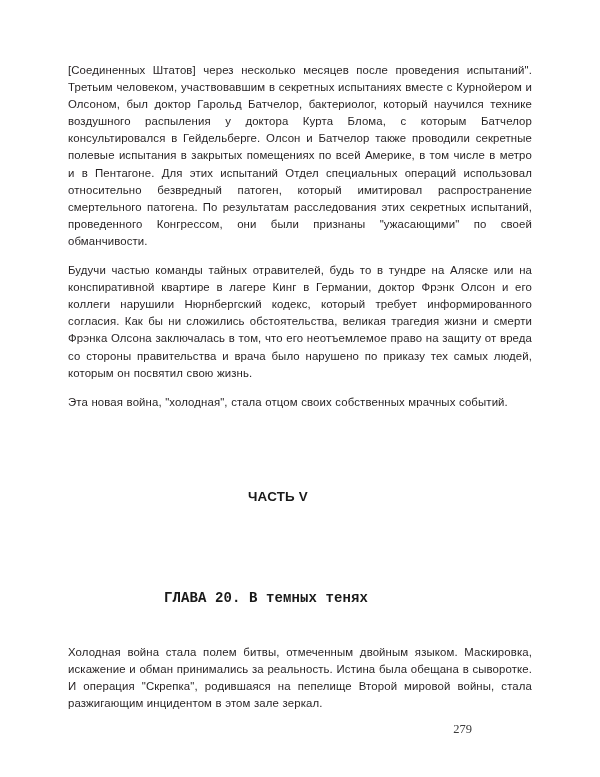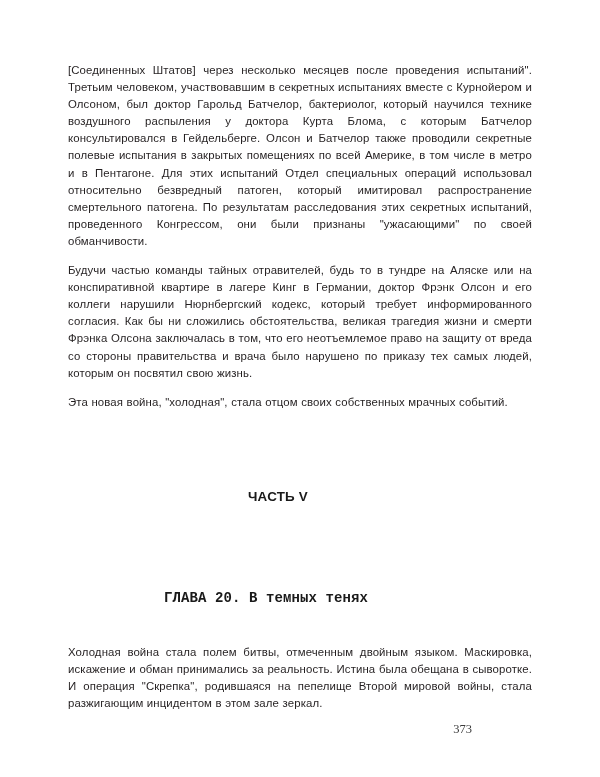--- a/index.html
+++ b/index.html
@@ -98,15 +98,15 @@
   </div>
 
   <h1 class="part-heading">ЧАСТЬ V</h1>
 
   <h2 class="chapter-heading">ГЛАВА 20. В темных тенях</h2>
 
   <div class="chapter-body">
     <p class="body-text">Холодная война стала полем битвы, отмеченным двойным языком. Маскировка, искажение и обман принимались за реальность. Истина была обещана в сыворотке. И операция "Скрепка", родившаяся на пепелище Второй мировой войны, стала разжигающим инцидентом в этом зале зеркал.</p>
   </div>
 
-  <div class="page-number">373</div>
+  <div class="page-number">279</div>
 
 </div>
 
 </body></html>

